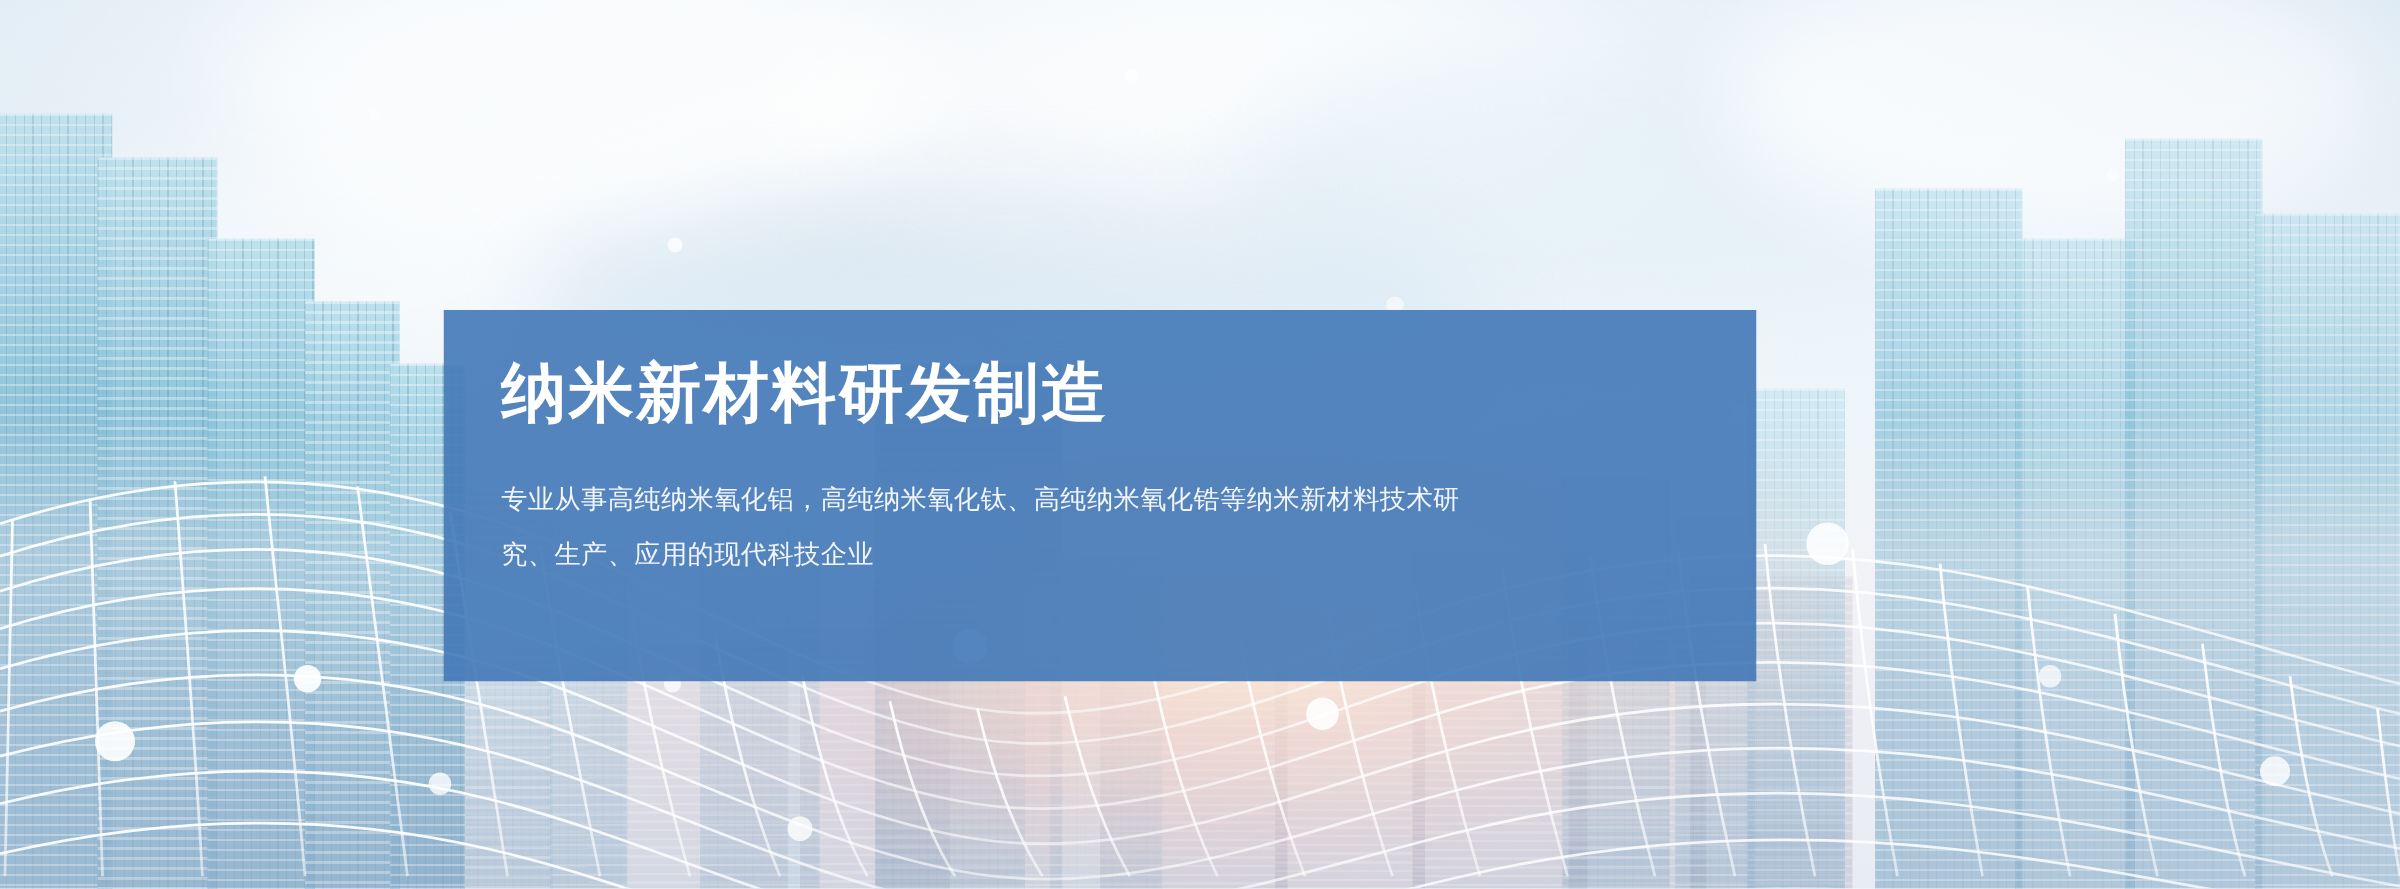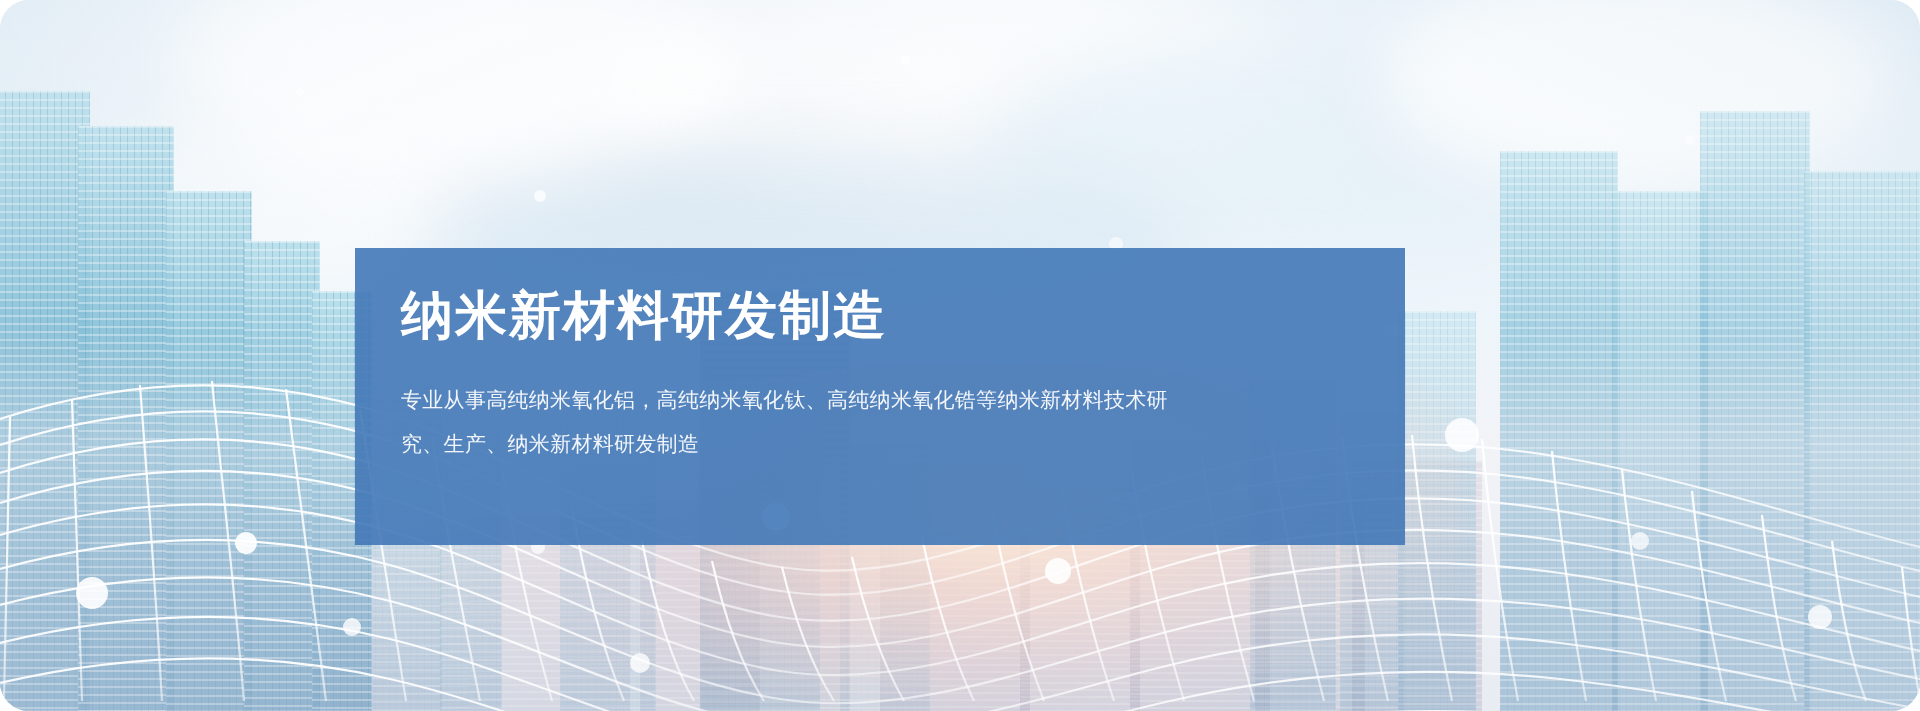--- a/index.html
+++ b/index.html
@@ -11,21 +11,20 @@
     font-family: "Liberation Sans", "DejaVu Sans", sans-serif;
   }
 
   
   #banner {
     position: relative;
     width: 1920px;
     height: 711px;
     overflow: hidden;
     background: #eef4fa;
-    border-radius: 29px;
   }
 
   
   .sky {
     position: absolute;
     inset: 0;
     background:
       radial-gradient(ellipse 900px 360px at 48% 12%, rgba(255,255,255,0.95) 0%, rgba(243,249,253,0.55) 55%, rgba(255,255,255,0) 100%),
       radial-gradient(ellipse 700px 240px at 20% 4%, rgba(255,255,255,0.8) 0%, rgba(255,255,255,0) 70%),
       linear-gradient(180deg, #dfecf6 0%, #e9f2f9 22%, #eef5fa 48%, #f2f5f8 70%, #eef1f5 100%);
@@ -319,17 +318,17 @@
       <circle cx="1116" cy="244" r="7" opacity="0.55"></circle>
       <circle cx="1392" cy="330" r="8" opacity="0.50"></circle>
       <circle cx="300" cy="92" r="4" opacity="0.55"></circle>
       <circle cx="1690" cy="140" r="5" opacity="0.45"></circle>
     </g>
   </svg>
 
   <div class="panel">
     <div class="panel-inner">
       <h1 class="headline">纳米新材料研发制造</h1>
-      <p class="subtext">专业从事高纯纳米氧化铝，高纯纳米氧化钛、高纯纳米氧化锆等纳米新材料技术研究、生产、纳米新材料研发制造</p>
+      <p class="subtext">专业从事高纯纳米氧化铝，高纯纳米氧化钛、高纯纳米氧化锆等纳米新材料技术研究、生产、应用的现代科技企业</p>
     </div>
   </div>
 
 </div>
 
 </body></html>

